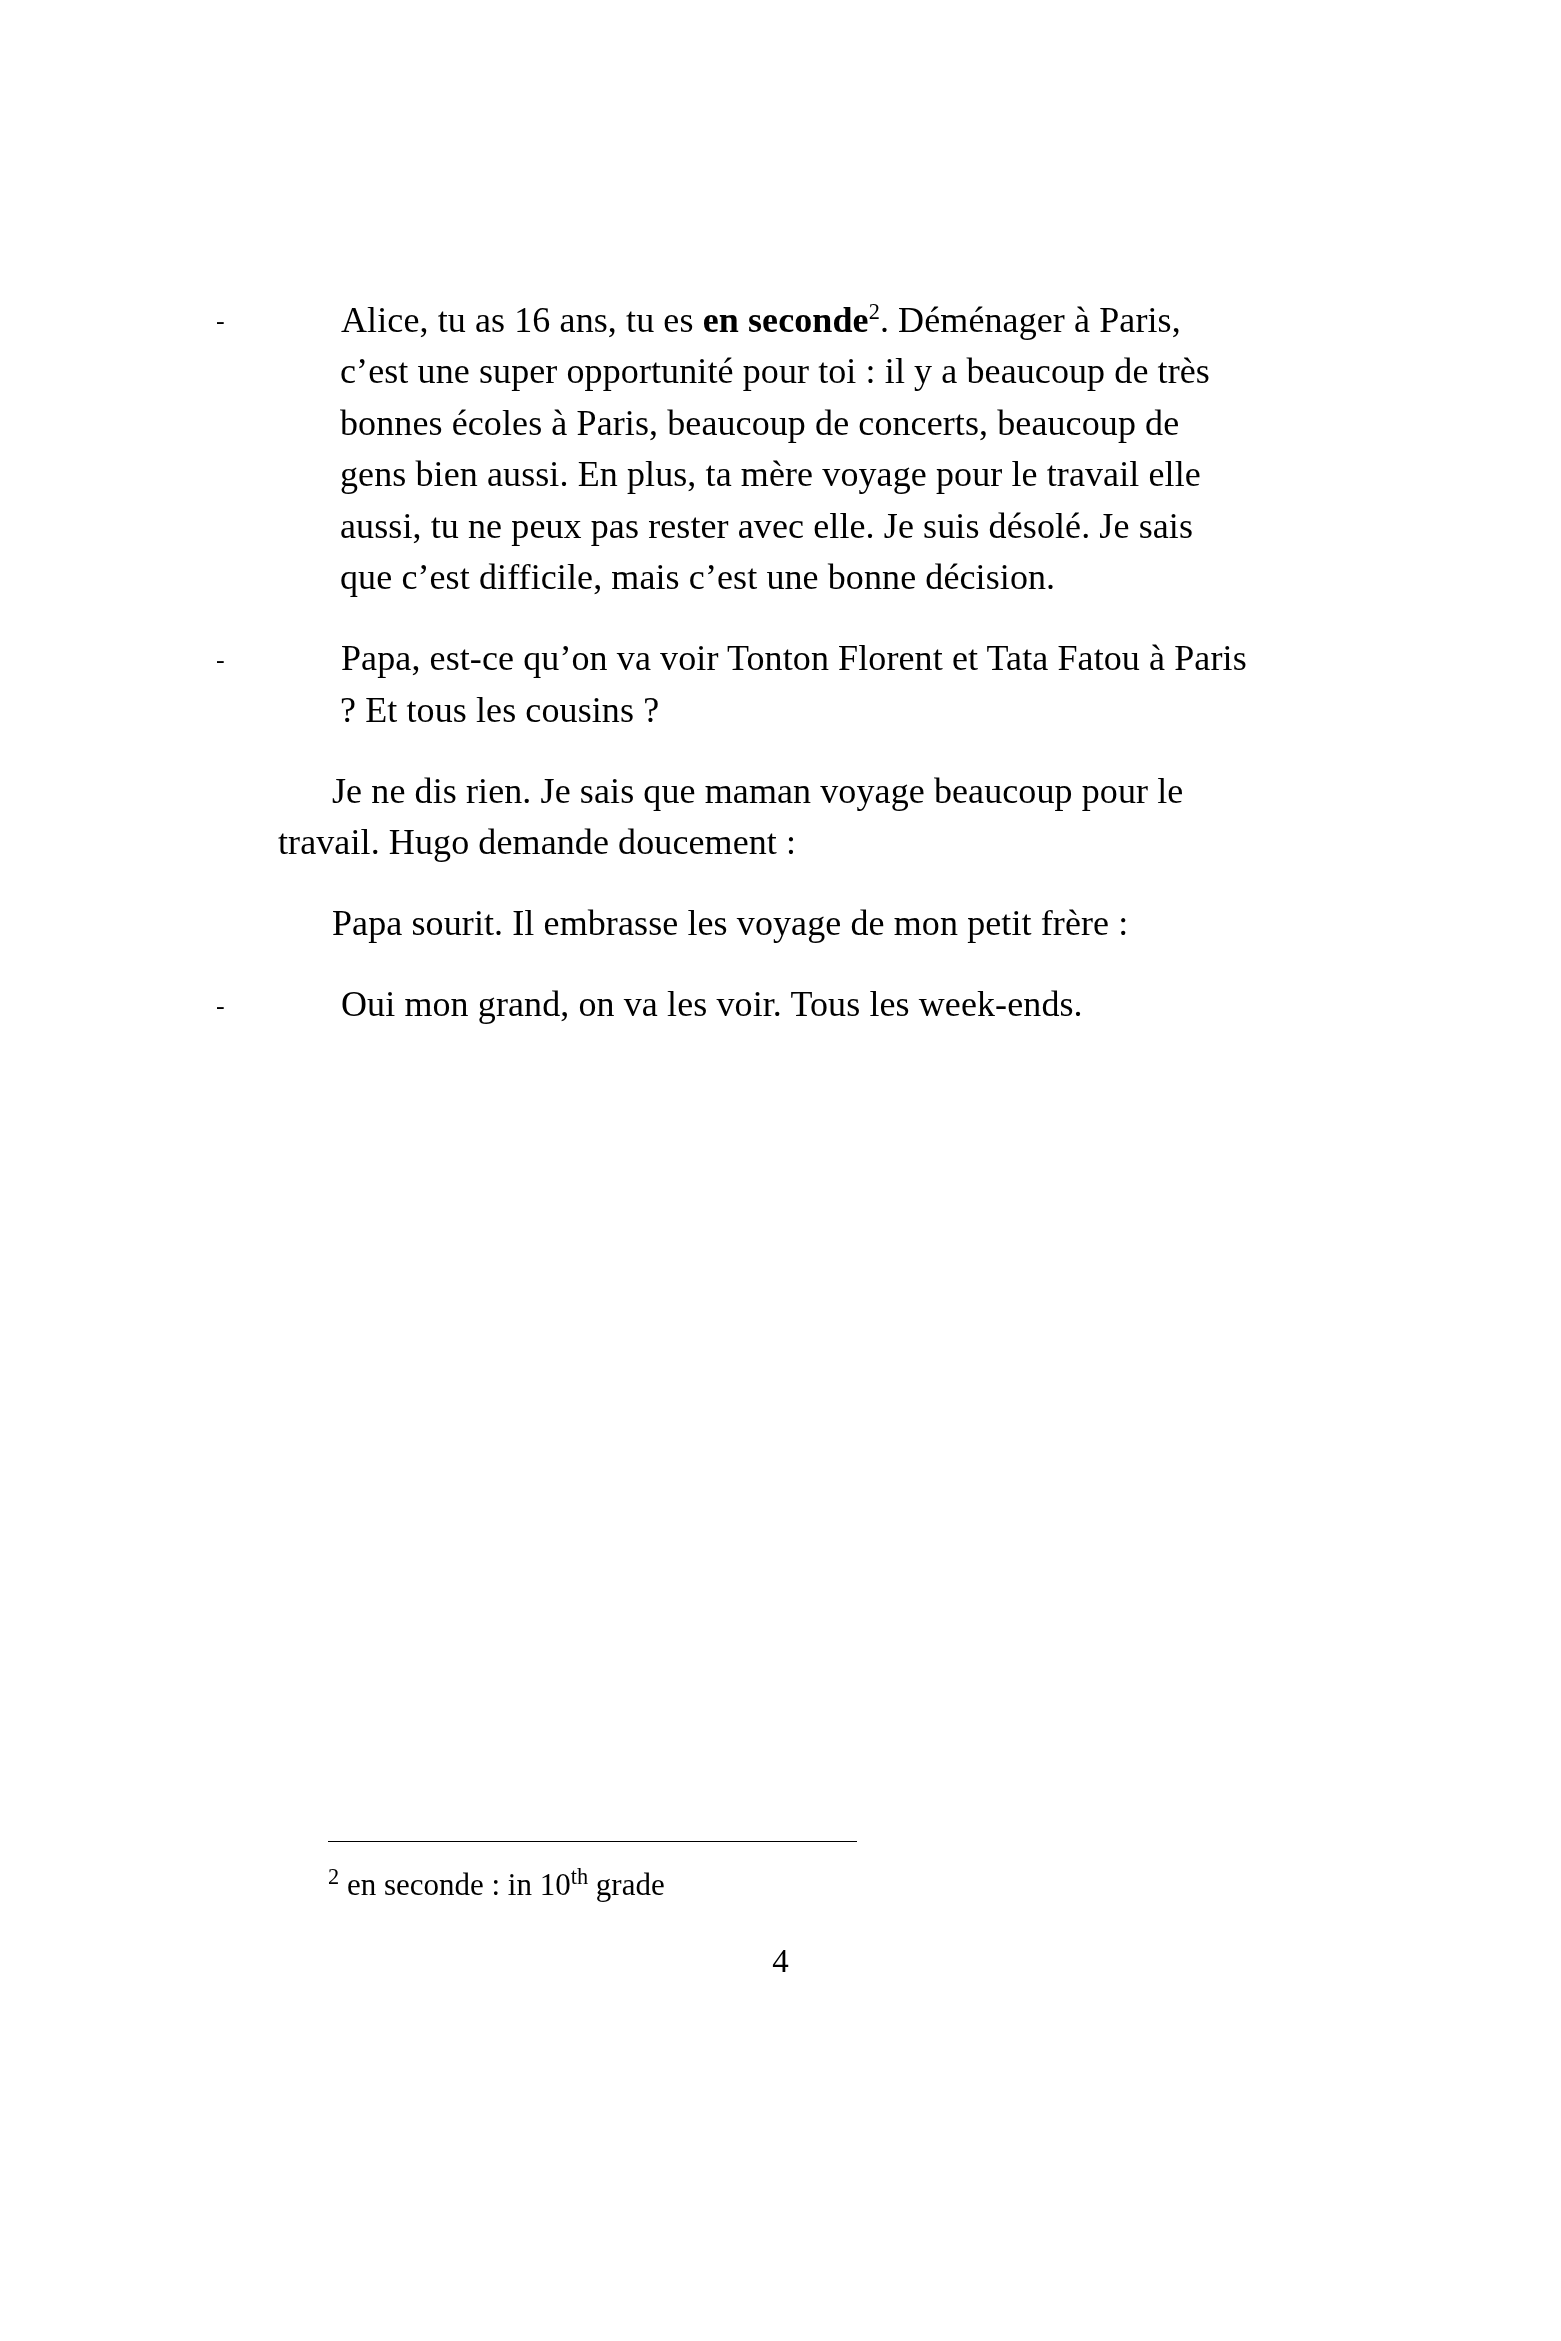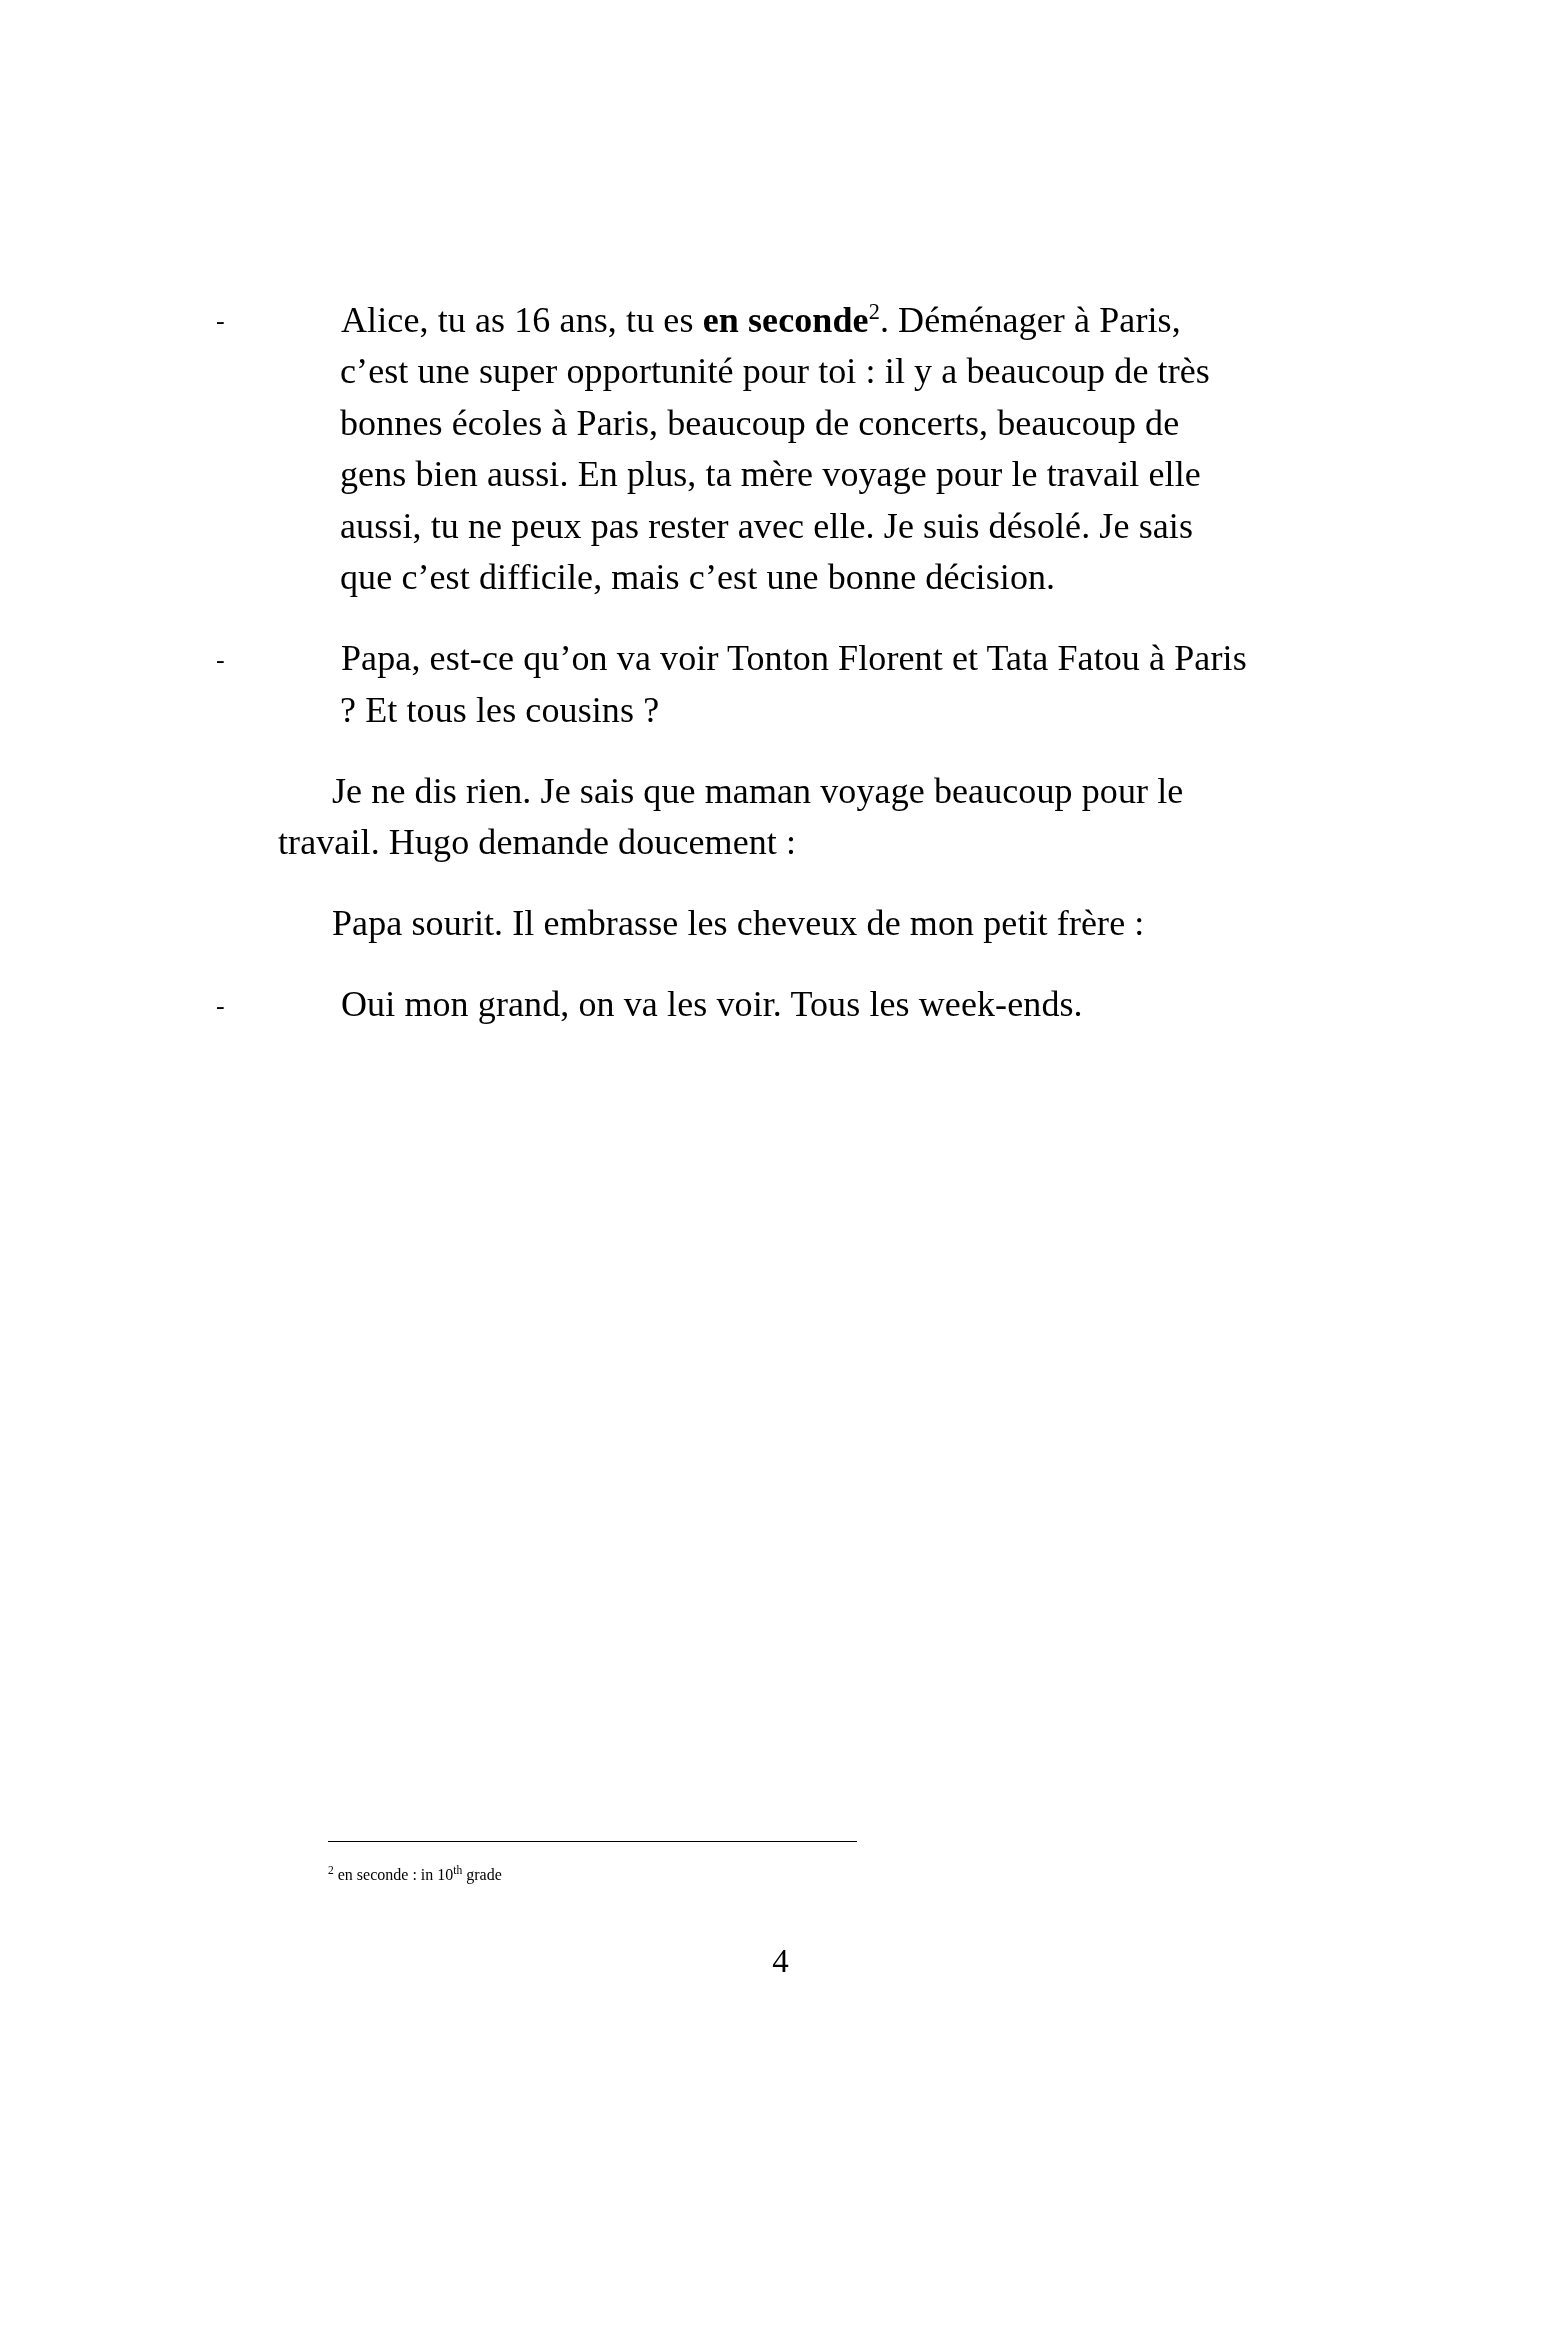--- a/index.html
+++ b/index.html
@@ -67,21 +67,21 @@
     top: 1841px;
     width: 529px;
     height: 0;
     border-top: 1.7px solid #000000;
   }
   .footnote {
     position: absolute;
     left: 328px;
     top: 1865px;
     width: 781px;
-    font-size: 16px;
+    font-size: 31px;
     line-height: 1.3;
   }
   .footnote .fn-marker {
     font-size: 0.72em;
     vertical-align: super;
     line-height: 0;
   }
   .footnote .ordinal {
     font-size: 0.72em;
     vertical-align: super;
@@ -102,21 +102,21 @@
 <div class="page">
 
   <div class="text-column">
 
     <p class="para dialogue"><span class="dash">-</span><span class="dash-gap"></span><span>Alice, tu as 16 ans, tu es </span><span class="bold">en seconde</span><sup>2</sup><span>. Déménager à Paris, c’est une super opportunité pour toi : il y a beaucoup de très bonnes écoles à Paris, beaucoup de concerts, beaucoup de gens bien aussi. En plus, ta mère voyage pour le travail elle aussi, tu ne peux pas rester avec elle. Je suis désolé. Je sais que c’est difficile, mais c’est une bonne décision.</span></p>
 
     <p class="para dialogue"><span class="dash">-</span><span class="dash-gap"></span><span>Papa, est-ce qu’on va voir Tonton Florent et Tata Fatou à Paris ? Et tous les cousins ?</span></p>
 
     <p class="para body">Je ne dis rien. Je sais que maman voyage beaucoup pour le travail. Hugo demande doucement :</p>
 
-    <p class="para body">Papa sourit. Il embrasse les cheveux de mon petit frère :</p>
+    <p class="para body">Papa sourit. Il embrasse les voyage de mon petit frère :</p>
 
     <p class="para dialogue"><span class="dash">-</span><span class="dash-gap"></span><span>Oui mon grand, on va les voir. Tous les week-ends.</span></p>
 
 
   </div>
 
   <div class="footnote-rule"></div>
 
   <div class="footnote"><span class="fn-marker">2</span><span> en seconde : in 10</span><span class="ordinal">th</span><span> grade</span></div>
 

